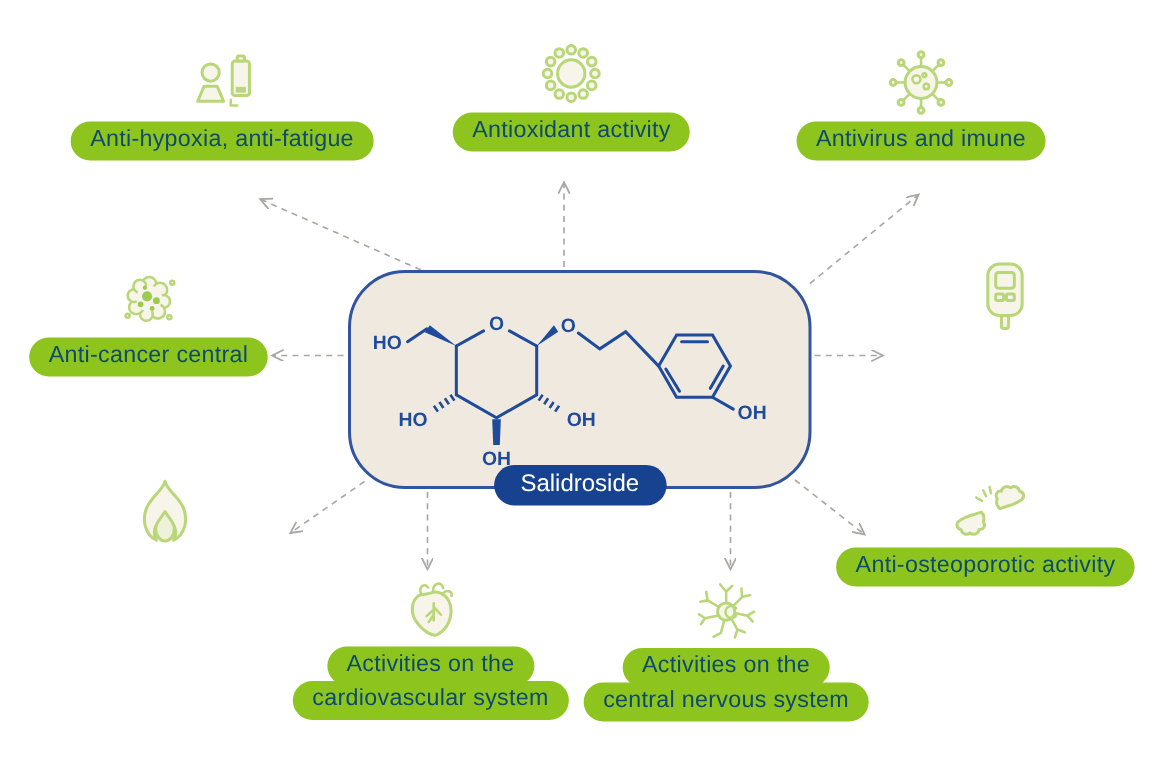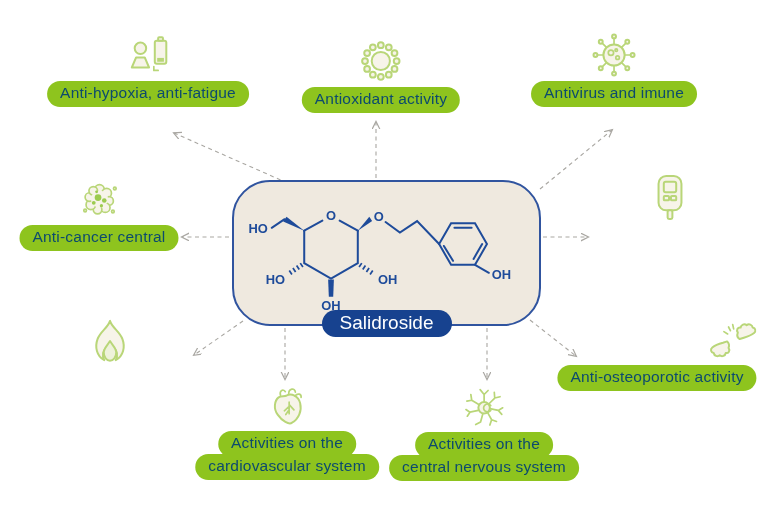--- a/index.html
+++ b/index.html
@@ -23,21 +23,21 @@
   .icon *{vector-effect:non-scaling-stroke;}
   .pill{display:flex;flex-direction:column;align-items:center;}
   .pill-line{background:var(--green);color:#0c4a6e;font-size:15.5px;line-height:20px;padding:2px 13px 4px;border-radius:15px;white-space:nowrap;letter-spacing:.2px;}
   .pill-line + .pill-line{margin-top:-3px;}
   .center-box{position:absolute;left:232px;top:180px;width:309px;height:146px;background:var(--box-fill);border:2px solid var(--box-border);border-radius:38px;}
   .molecule{display:block;margin:14px auto 0;}
   .molecule text{font-family:"Liberation Sans",sans-serif;font-size:13.5px;font-weight:700;fill:var(--blue);}
   .molecule .bond{stroke:var(--blue);stroke-width:2.1;fill:none;stroke-linecap:round;}
   .molecule .wedge{fill:var(--blue);stroke:none;}
   .molecule .hash{stroke:var(--blue);stroke-width:5;stroke-dasharray:1.8 2.8;fill:none;}
-  .badge{position:absolute;left:50%;bottom:-13px;transform:translateX(-50%);background:var(--badge);color:#fff;font-size:19px;line-height:18px;padding:4px 18px 5px;border-radius:15px;white-space:nowrap;}
+  .badge{position:absolute;left:50%;bottom:-13px;transform:translateX(-50%);background:var(--badge);color:#fff;font-size:16px;line-height:18px;padding:4px 18px 5px;border-radius:15px;white-space:nowrap;}
   .ic{stroke:var(--icon-stroke);fill:var(--icon-fill);stroke-width:2;stroke-linecap:round;stroke-linejoin:round;}
   .ic-line{stroke:var(--icon-stroke);fill:none;stroke-width:1.7;stroke-linecap:round;stroke-linejoin:round;}
   .ic-dot{fill:var(--icon-dot);stroke:none;}
 </style>
 </head>
 <body>
 
 <div class="canvas">
 
   <svg class="arrows" xmlns="http://www.w3.org/2000/svg">
@@ -100,21 +100,21 @@
       <rect class="ic" x="31" y="6" width="12" height="24" rx="2"></rect>
       <rect class="ic" x="34.5" y="2.5" width="5" height="3.5" rx="1"></rect>
       <rect class="ic-dot" x="33.5" y="24" width="7" height="4" style="fill:#b9d678"></rect>
       <path class="ic-line" d="M30 33 L30 37 L34.5 37"></path>
     </svg>
     <div class="pill">
       <span class="pill-line">Anti-hypoxia, anti-fatigue</span>
     </div>
   </div>
 
-  <div class="node" style="left:381px;top:38px;">
+  <div class="node" style="left:381px;top:26px;">
     <svg class="icon" width="46" height="46" viewBox="0 0 48 48">
       <circle class="ic" cx="24" cy="24" r="9.5"></circle>
       <circle class="ic" cx="24" cy="7.5" r="3"></circle>
       <circle class="ic" cx="32.3" cy="9.7" r="3"></circle>
       <circle class="ic" cx="38.3" cy="15.7" r="3"></circle>
       <circle class="ic" cx="40.5" cy="24" r="3"></circle>
       <circle class="ic" cx="38.3" cy="32.3" r="3"></circle>
       <circle class="ic" cx="32.3" cy="38.3" r="3"></circle>
       <circle class="ic" cx="24" cy="40.5" r="3"></circle>
       <circle class="ic" cx="15.7" cy="38.3" r="3"></circle>
@@ -229,21 +229,21 @@
       </g>
       <circle class="ic" cx="26" cy="28" r="6.5"></circle>
       <path class="ic-line" d="M33.5 25.5 A4.5 4.5 0 1 0 33.5 31"></path>
     </svg>
     <div class="pill">
       <span class="pill-line">Activities on the</span>
       <span class="pill-line">central nervous system</span>
     </div>
   </div>
 
-  <div class="node" style="left:657px;top:318px;align-items:flex-end;">
+  <div class="node" style="left:657px;top:318px;">
     <svg class="icon" width="52" height="44" viewBox="0 0 56 44">
       <path class="ic" d="M36 14 C34 11 36 8 39 8.5 C39.5 5.5 43 4 45.5 6 C48 4 51.5 5.5 52 8.5 C55 9 56 12.5 53.5 14.5 C51 16.5 46 18.5 42.5 19.5 L38 21 C35.5 19.5 35 16.5 36 14 Z"></path>
       <path class="ic" d="M20 25 L24.5 23.5 C26.5 25.5 27 28 26 30.5 C28 33.5 26 36.5 23 36 C22.5 39 19 40.5 16.5 38.5 C14 40.5 10.5 39 10 36 C7 35.5 6 32 8.5 30 C11.5 27.5 16 26 20 25 Z"></path>
       <g class="ic-line">
         <path d="M28 12 L26 8"></path>
           <path d="M31.5 10 L30.5 5.5"></path>
           <path d="M25 15.5 L21 13"></path>
       </g>
     </svg>
     <div class="pill">

